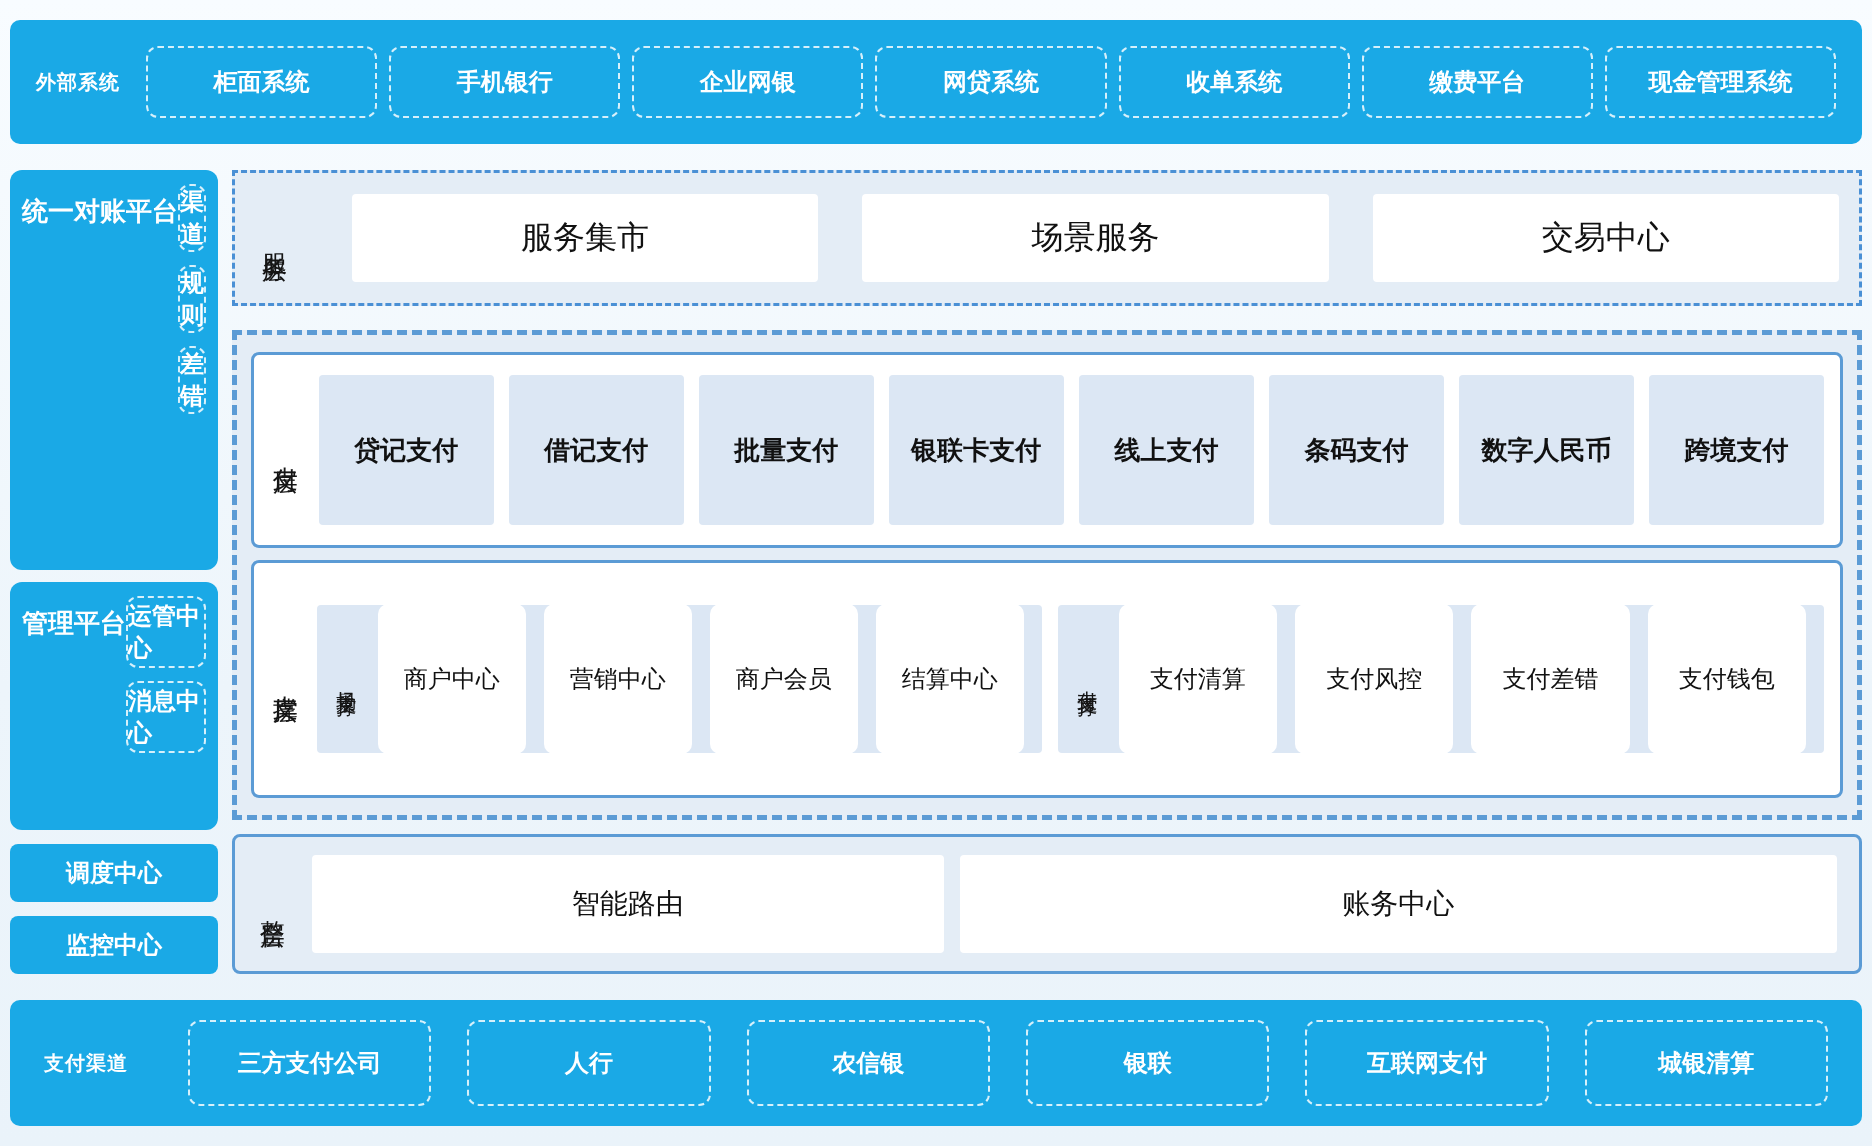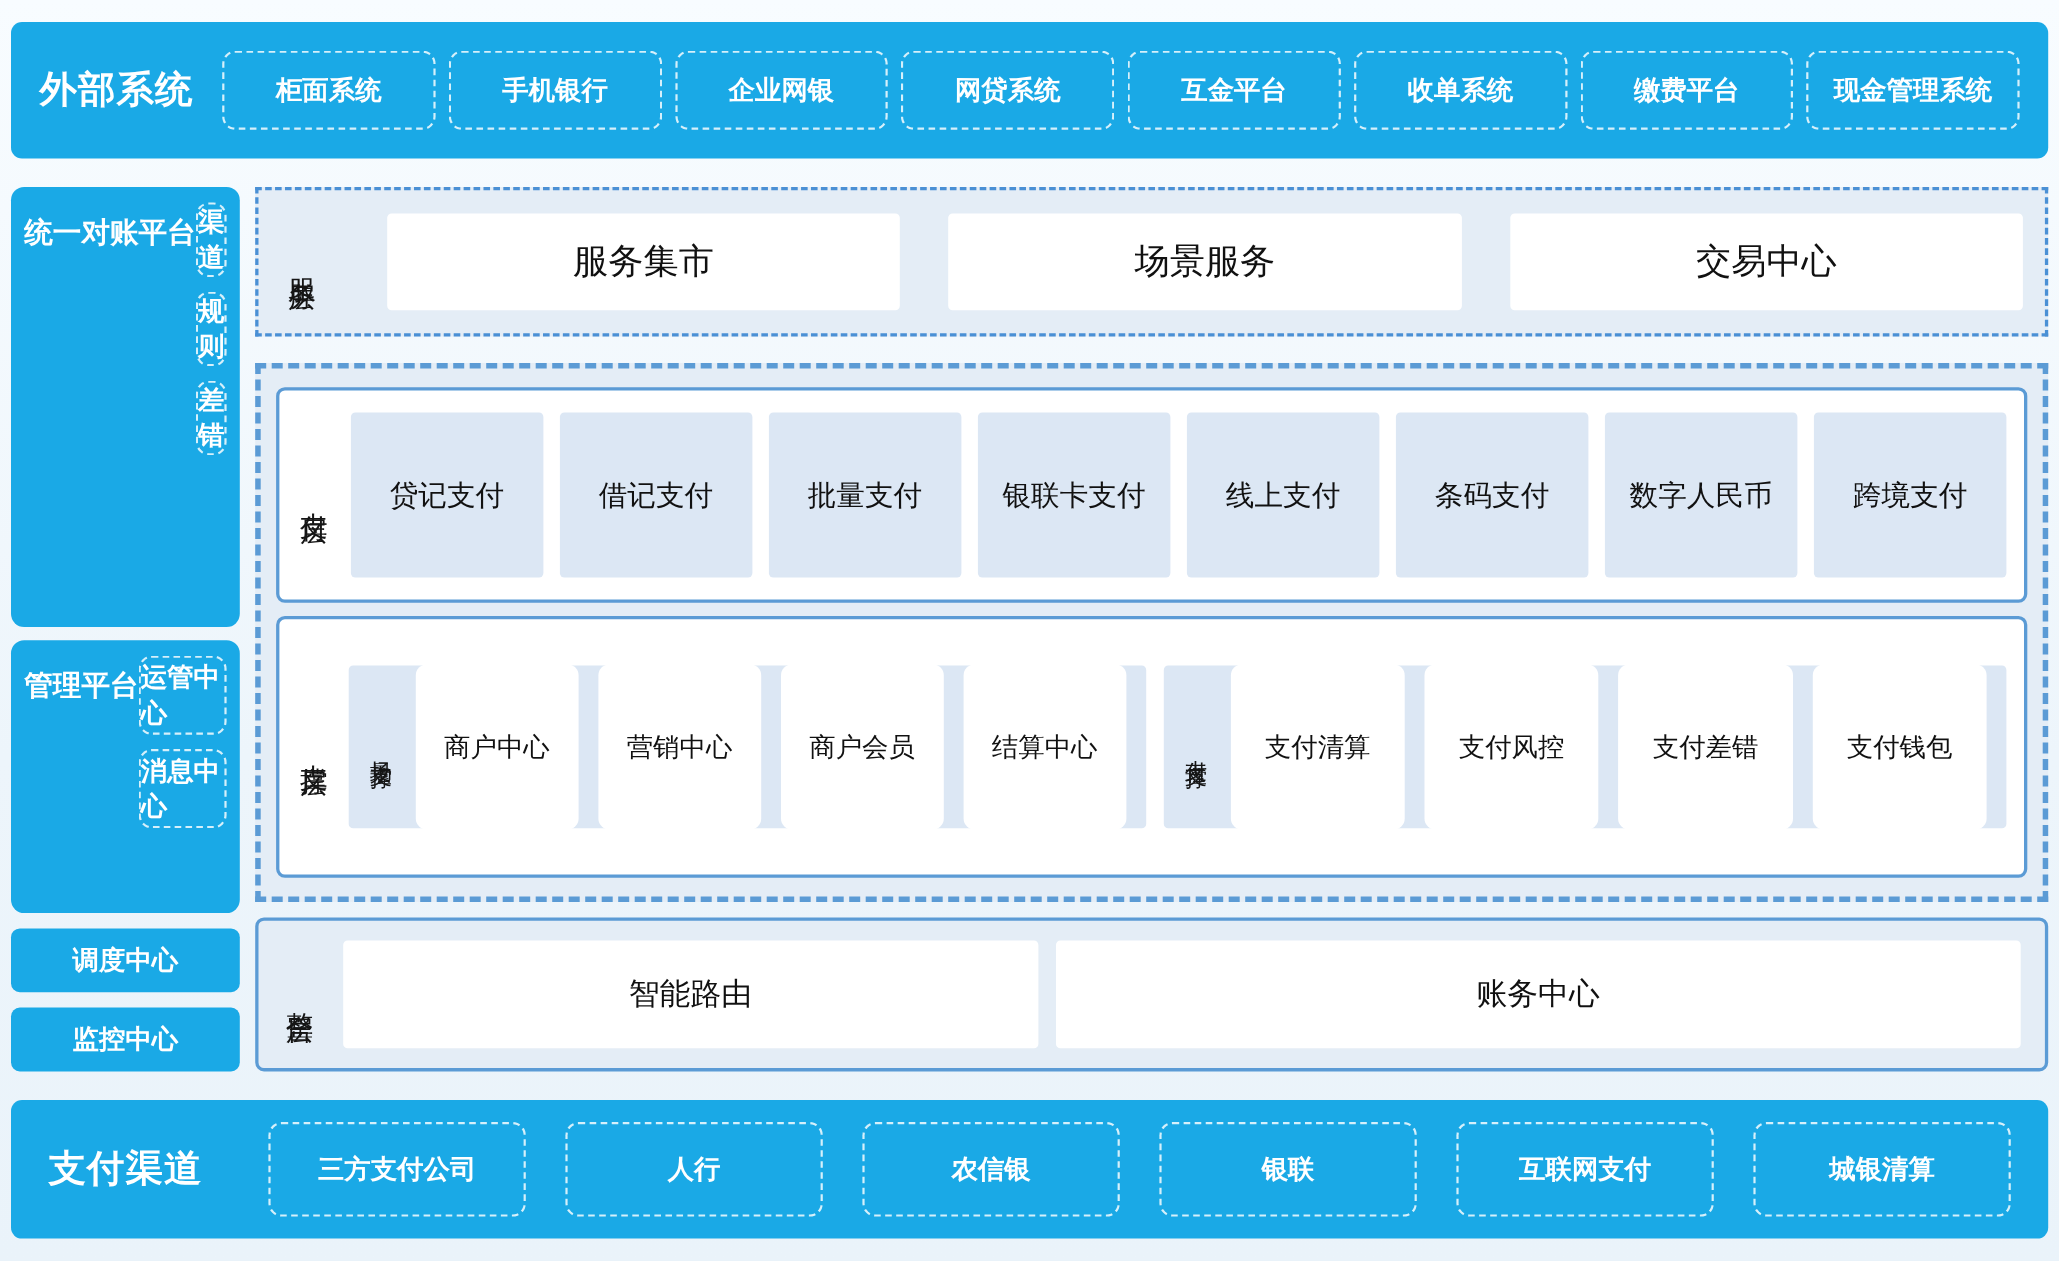--- a/index.html
+++ b/index.html
@@ -6,21 +6,21 @@
   .page{
     width:1872px;height:1146px;box-sizing:border-box;
     padding:20px 10px;display:flex;flex-direction:column;
     background:linear-gradient(180deg,#f8fcff 0%,#edf5fb 60%,#eaf3fa 100%);
     font-family:"DejaVu Sans",sans-serif;
   }
   
   .bar{background:#1aa9e6;border-radius:10px;display:flex;align-items:center;color:#fff;flex:0 0 auto;}
   .top-bar{height:124px;padding:0 26px;}
   .bottom-bar{height:126px;padding:0 34px;margin-top:26px;}
-  .bar-title{font-size:34px;font-weight:bold;white-space:nowrap;letter-spacing:1px;}
+  .bar-title{font-size:20px;font-weight:bold;white-space:nowrap;letter-spacing:1px;}
   .top-items{flex:1;display:flex;gap:12px;margin-left:26px;height:72px;}
   .bottom-items{flex:1;display:flex;gap:36px;margin-left:60px;height:86px;}
   .dashed-item{flex:1;border:2px dashed rgba(255,255,255,.82);border-radius:12px;
     display:flex;align-items:center;justify-content:center;font-size:24px;font-weight:bold;}
   
   .middle{flex:1;display:flex;gap:14px;margin-top:26px;min-height:0;}
   
   .sidebar{flex:0 0 158px;display:flex;flex-direction:column;}
   .side-box{background:#1aa9e6;border-radius:12px;padding:14px 12px;box-sizing:border-box;
     display:flex;flex-direction:row;color:#fff;}
@@ -42,21 +42,21 @@
     display:flex;align-items:center;padding:0 20px 0 24px;box-sizing:border-box;}
   .service-boxes{flex:1;display:flex;gap:44px;margin-left:64px;}
   .service-box{flex:1;height:88px;background:#fff;border-radius:4px;
     display:flex;align-items:center;justify-content:center;font-size:32px;color:#111;}
   
   .dashed-wrap{height:490px;flex:0 0 490px;border:5px dashed #5b9bd5;background:#e4edf6;margin-top:24px;
     padding:17px 14px;box-sizing:border-box;display:flex;flex-direction:column;gap:12px;}
   .inner-box{background:#fff;border:3px solid #5b9bd5;border-radius:8px;
     display:flex;align-items:center;padding:0 16px;box-sizing:border-box;}
   .payment-inner{flex:0 0 196px;}
-  .pay-items{flex:1;display:flex;gap:15px;margin-left:20px;}
+  .pay-items{flex:1;display:flex;gap:15px;margin-left:20px;font-weight:bold;}
   .pay-item{flex:1;height:150px;background:#dce7f4;border-radius:4px;
     display:flex;align-items:center;justify-content:center;font-size:26px;color:#111;}
   .support-inner{flex:1;}
   .groups{flex:1;display:flex;gap:16px;margin-left:18px;align-items:center;}
   .group{background:#dce7f4;border-radius:4px;height:148px;display:flex;align-items:center;
     padding:0 18px;gap:20px;box-sizing:border-box;}
   .group.g1{flex:1;}
   .group.g2{flex:1.06;}
   .g-label{writing-mode:vertical-lr;text-orientation:upright;font-size:20px;color:#151515;
     line-height:1.15;letter-spacing:2px;flex:0 0 auto;}
@@ -77,21 +77,20 @@
 
 <div class="page">
 
   <div class="bar top-bar">
     <div class="bar-title">外部系统</div>
     <div class="top-items">
       <div class="dashed-item">柜面系统</div>
       <div class="dashed-item">手机银行</div>
       <div class="dashed-item">企业网银</div>
       <div class="dashed-item">网贷系统</div>
-      <div class="dashed-item">互金平台</div>
       <div class="dashed-item">收单系统</div>
       <div class="dashed-item">缴费平台</div>
       <div class="dashed-item">现金管理系统</div>
     </div>
   </div>
 
   <div class="middle">
 
     <div class="sidebar">
       <div class="side-box recon">

